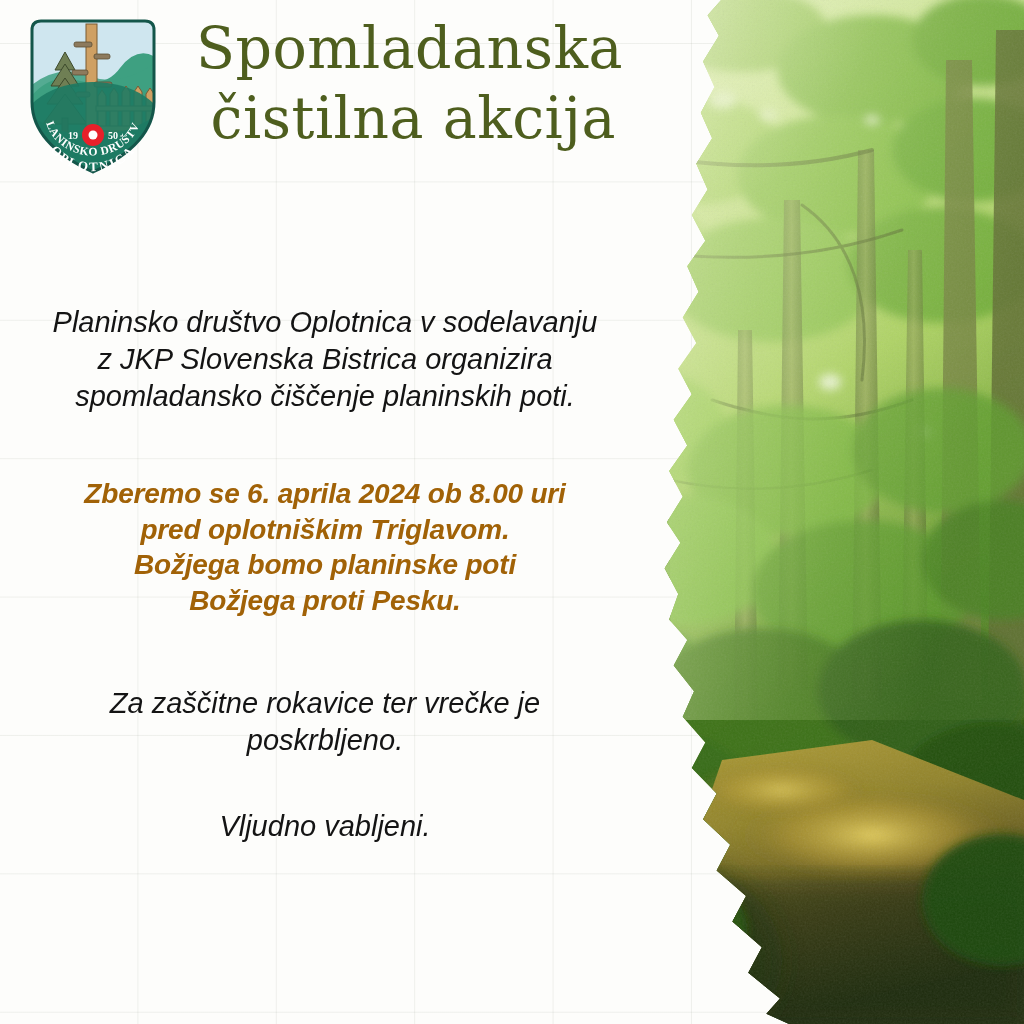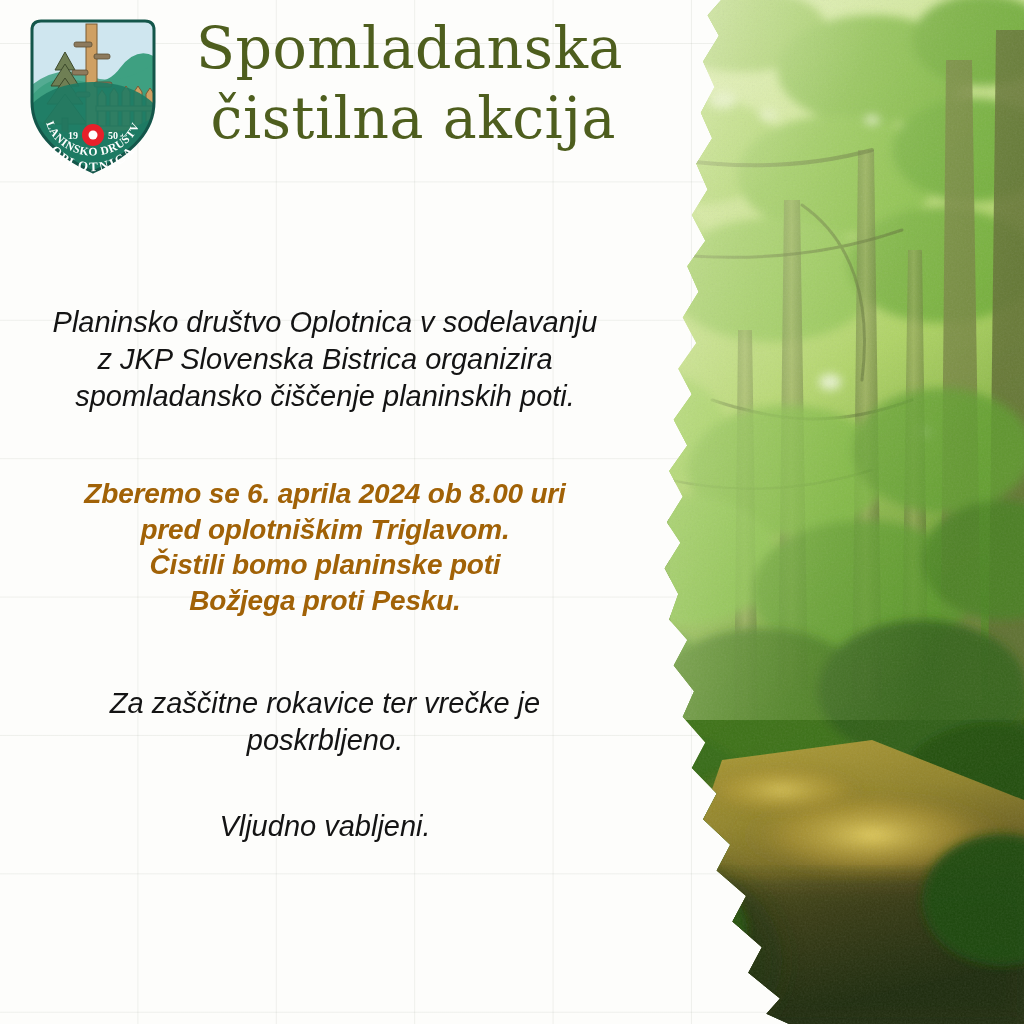--- a/index.html
+++ b/index.html
@@ -365,21 +365,21 @@
       <div>Spomladanska</div>
       <div>čistilna akcija</div>
     </div>
 
 
     <div class="para para-intro">Planinsko društvo Oplotnica v sodelavanju z JKP Slovenska Bistrica organizira spomladansko čiščenje planinskih poti.</div>
 
     <div class="details">
       <div>Zberemo se 6. aprila 2024 ob 8.00 uri</div>
       <div>pred oplotniškim Triglavom.</div>
-      <div>Čistili bomo planinske poti</div>
+      <div>Božjega bomo planinske poti</div>
       <div>Božjega proti Pesku.</div>
     </div>
 
     <div class="para para-gloves">Za zaščitne rokavice ter vrečke je poskrbljeno.</div>
 
     <div class="para para-invite">Vljudno vabljeni.</div>
 
 
 
   </div>

